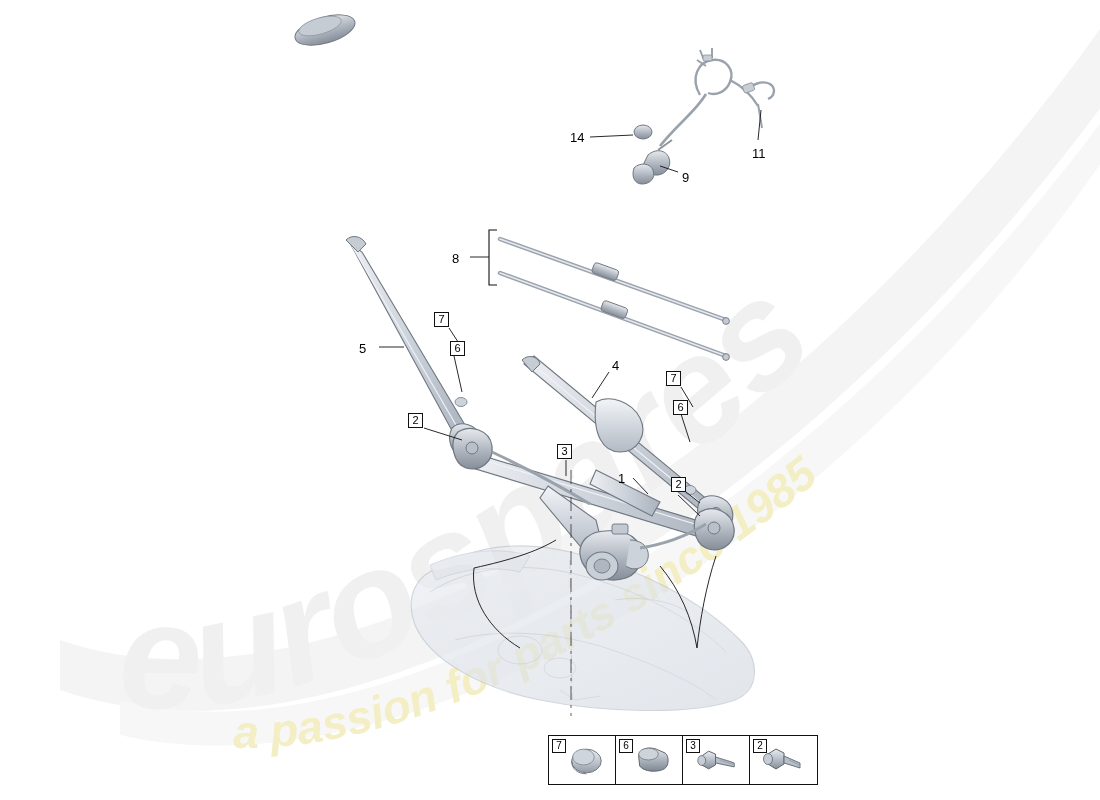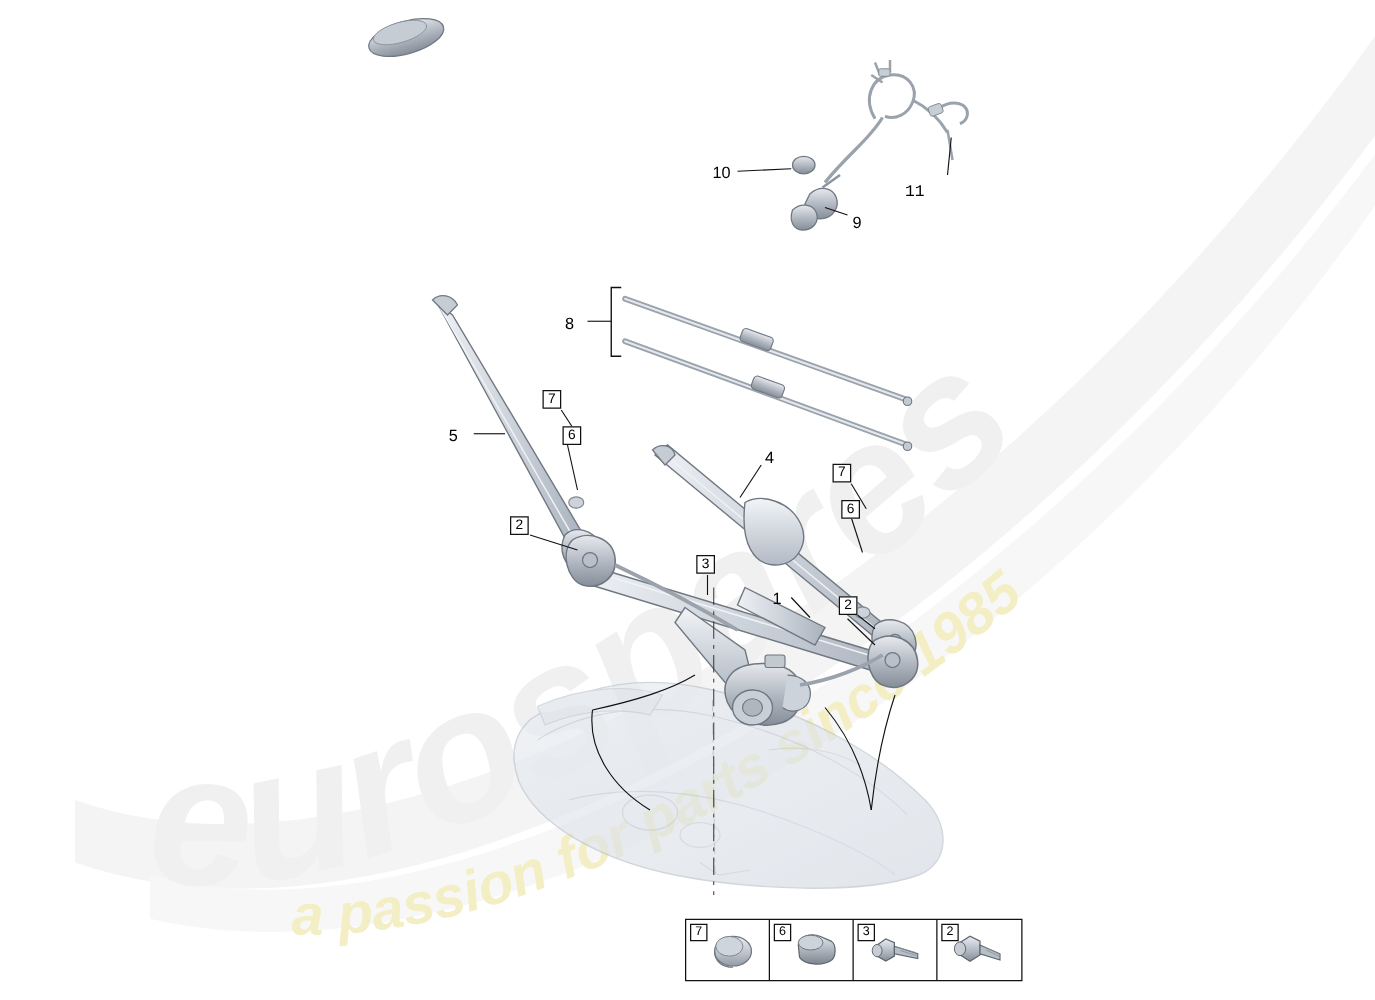--- a/index.html
+++ b/index.html
@@ -268,23 +268,23 @@
 
       <path d="M 474,568 C 510,560 536,552 556,540"></path>
       <path d="M 697,648 C 700,620 706,586 716,556"></path>
       <path d="M 660,566 C 680,590 692,618 697,648"></path>
       <path d="M 474,568 C 470,600 490,630 520,648"></path>
     </g>
 
     <line x1="571" y1="470" x2="571" y2="716" stroke="#333" stroke-width="0.8" stroke-dasharray="14 5 3 5"></line>
   </svg>
 
-  <div class="plainlabel" style="left:570px; top:130px;">10</div>
+  <div class="plainlabel" style="left:570px; top:130px;">14</div>
   <div class="plainlabel" style="left:682px; top:170px;">9</div>
-  <div class="plainlabel" style="left:724px; top:146px;font-family:Liberation Mono, monospace;">11</div>
+  <div class="plainlabel" style="left:752px; top:146px;">11</div>
   <div class="plainlabel" style="left:452px; top:251px;">8</div>
   <div class="callout" style="left:434px; top:312px;">7</div>
   <div class="callout" style="left:450px; top:341px;">6</div>
   <div class="plainlabel" style="left:359px; top:341px;">5</div>
   <div class="plainlabel" style="left:612px; top:358px;">4</div>
   <div class="callout" style="left:666px; top:371px;">7</div>
   <div class="callout" style="left:673px; top:400px;">6</div>
   <div class="callout" style="left:408px; top:413px;">2</div>
   <div class="callout" style="left:557px; top:444px;">3</div>
   <div class="plainlabel" style="left:618px; top:471px;">1</div>

